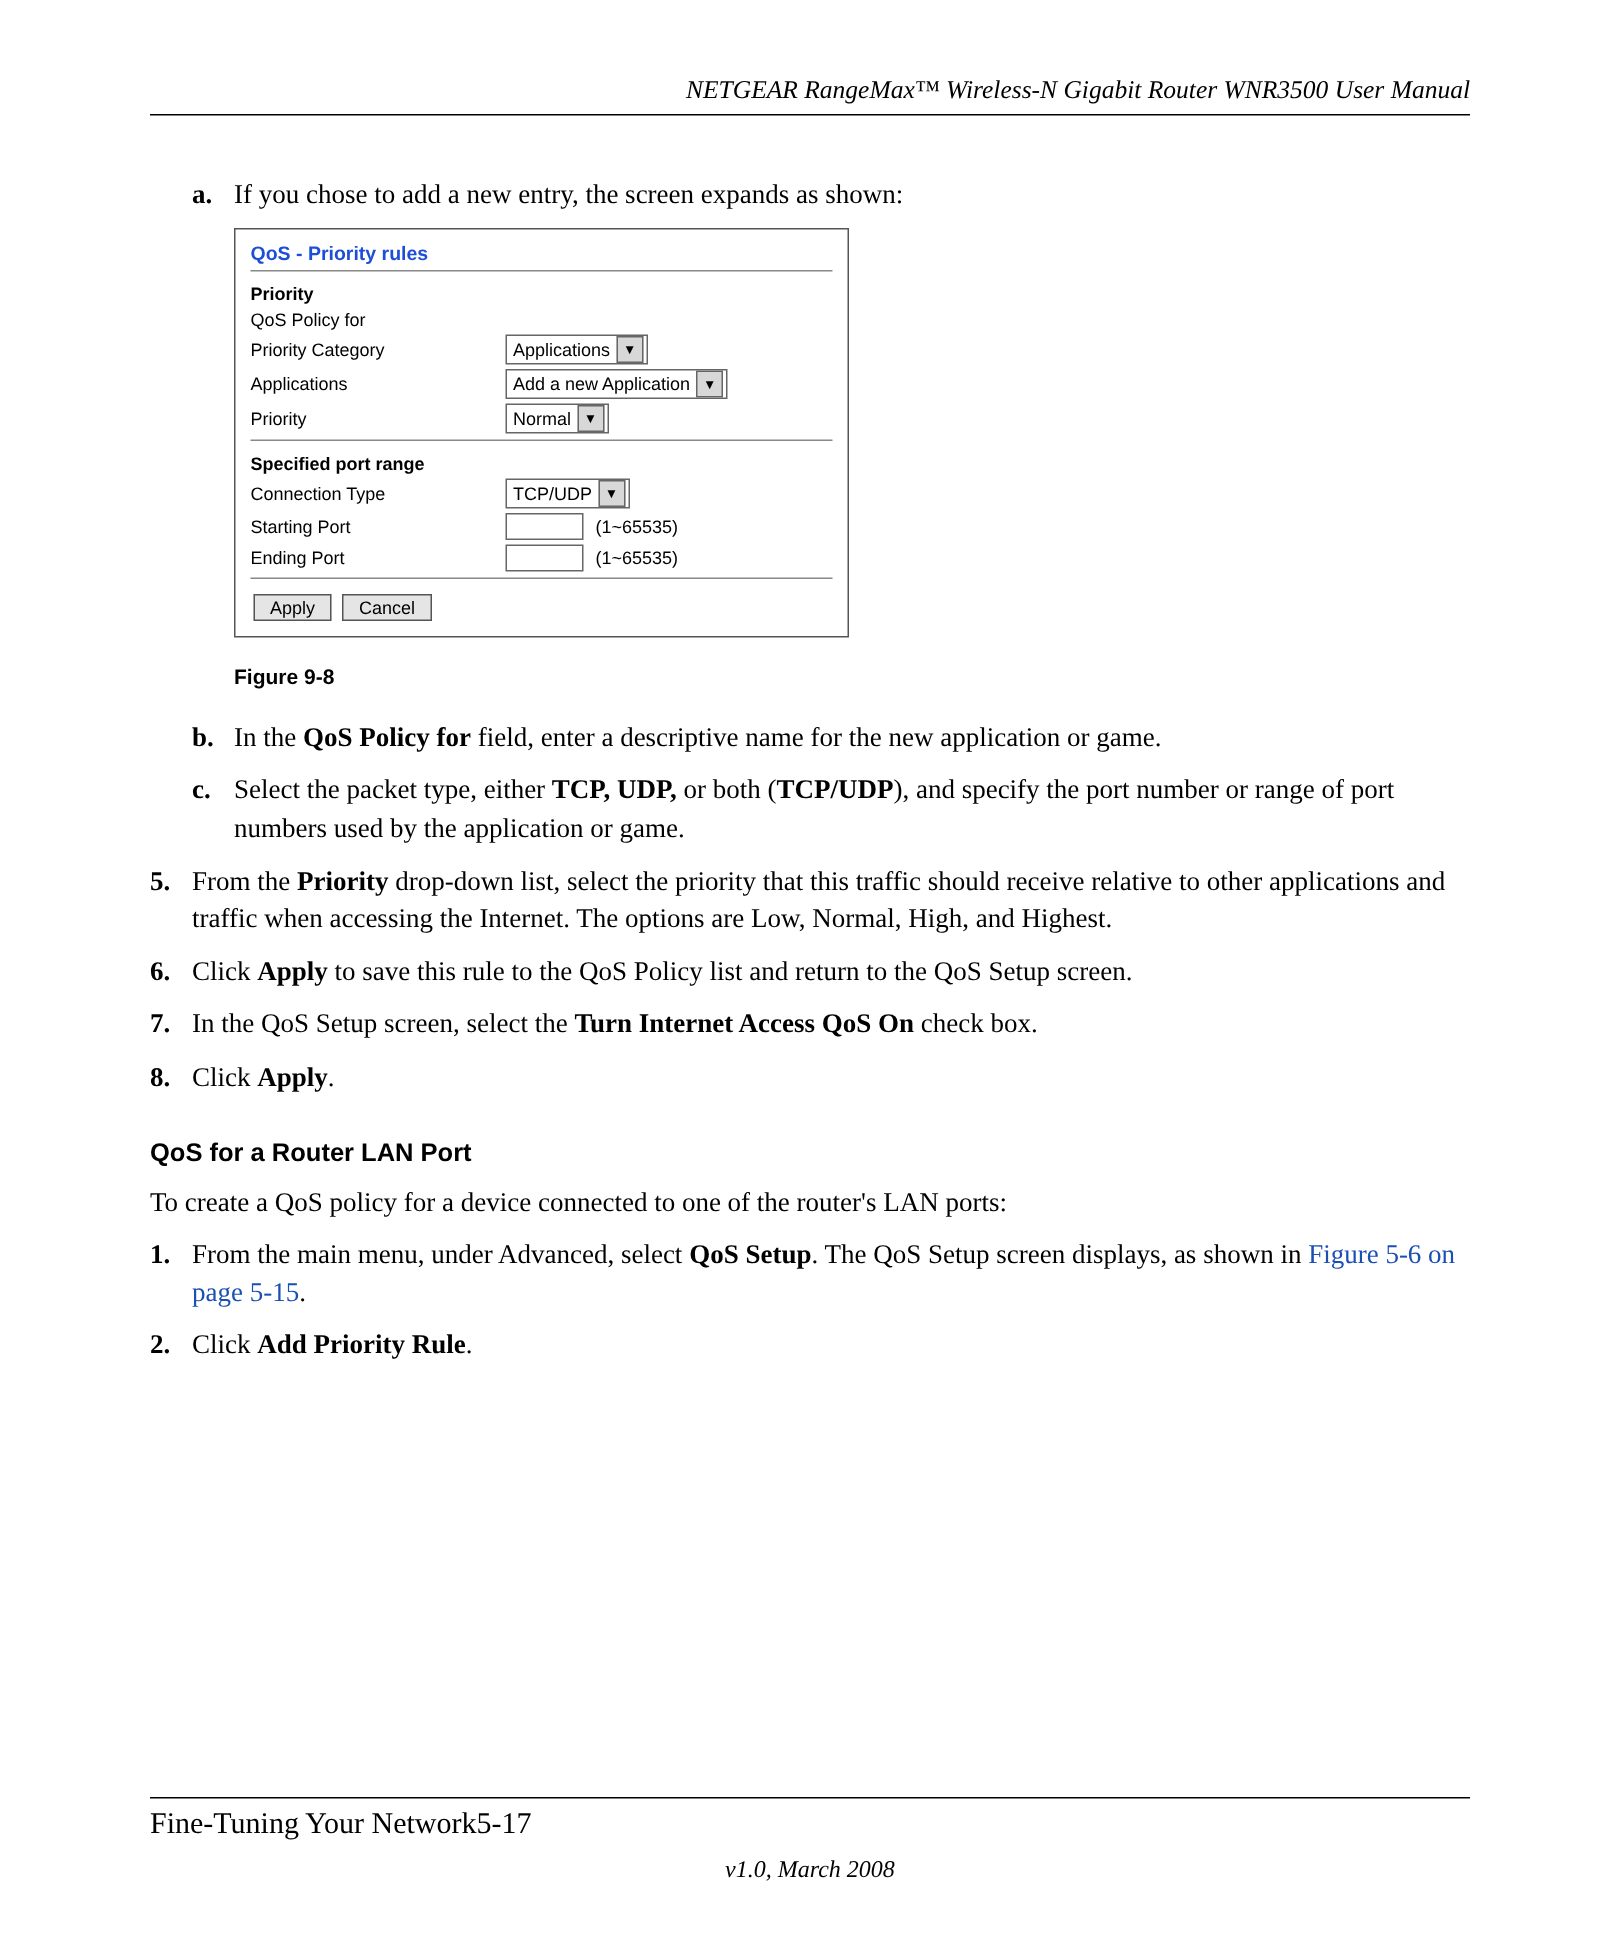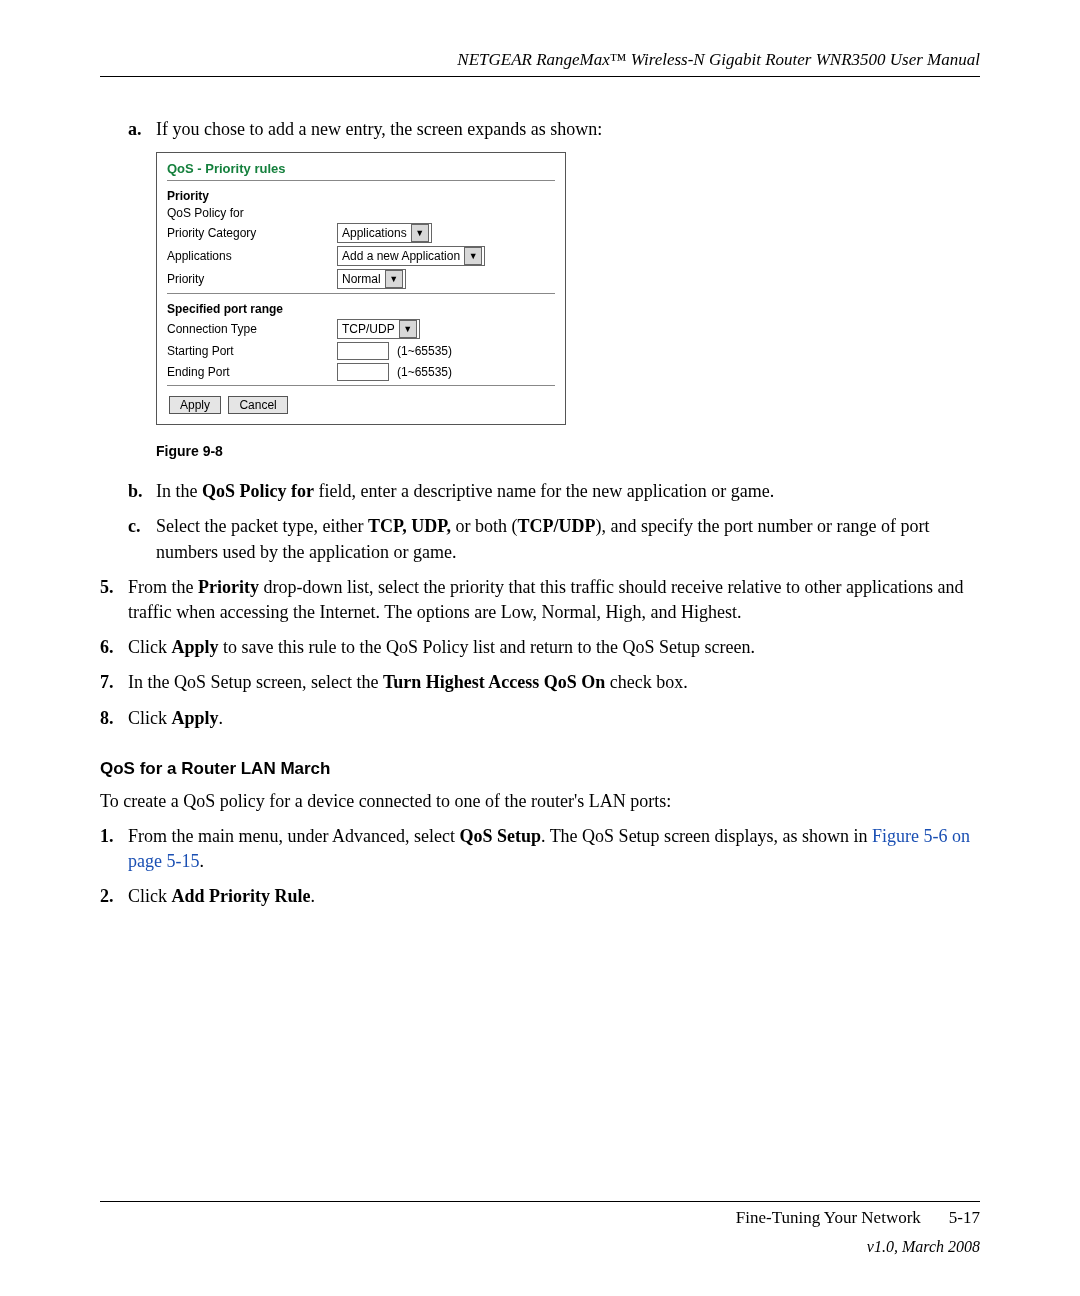--- a/index.html
+++ b/index.html
@@ -61,21 +61,21 @@
     width: 410px;
     border: 1px solid #555;
     background: #fff;
     font-family: Arial, Helvetica, sans-serif;
     font-size: 12px;
     color: #000;
     padding: 8px 10px 10px 10px;
     box-sizing: border-box;
   }
   .router-title {
-    color: #15803d;
+    color: #1d4ed8;
     font-weight: bold;
     font-size: 13px;
     margin-bottom: 4px;
   }
   .router-sep {
     border: none;
     border-top: 1px solid #888;
     margin: 4px 0 8px 0;
   }
   .router-section-bold {
@@ -170,26 +170,25 @@
     left: 100px;
     right: 100px;
     bottom: 40px;
   }
   .footer-line {
     border-top: 1.5px solid #000;
     margin-bottom: 6px;
   }
   .footer-row {
     display: flex;
-    justify-content: flex-end;
-    font-size: 17px;
-    gap: 28px;
+    justify-content: flex-start;
+    font-size: 20px;
   }
   .footer-version {
-    text-align: right;
+    text-align: center;
     font-style: italic;
     font-size: 16px;
     margin-top: 10px;
   }
 </style>
 </head>
 <body>
 
 <div class="page">
   <div class="header">NETGEAR RangeMax™ Wireless-N Gigabit Router WNR3500 User Manual</div>
@@ -310,32 +309,32 @@
   <div class="step-row">
     <div class="marker num">6.</div>
     <div class="content">
       <span>Click </span><span class="bold">Apply</span><span> to save this rule to the QoS Policy list and return to the QoS Setup screen.</span>
     </div>
   </div>
 
   <div class="step-row">
     <div class="marker num">7.</div>
     <div class="content">
-      <span>In the QoS Setup screen, select the </span><span class="bold">Turn Highest Access QoS On</span><span> check box.</span>
+      <span>In the QoS Setup screen, select the </span><span class="bold">Turn Internet Access QoS On</span><span> check box.</span>
     </div>
   </div>
 
   <div class="step-row">
     <div class="marker num">8.</div>
     <div class="content">
       <span>Click </span><span class="bold">Apply</span><span>.</span>
     </div>
   </div>
 
-  <div class="section-head">QoS for a Router LAN March</div>
+  <div class="section-head">QoS for a Router LAN Port</div>
   <div class="body-text">To create a QoS policy for a device connected to one of the router's LAN ports:</div>
 
   <div class="step-row">
     <div class="marker num">1.</div>
     <div class="content">
       <span>From the main menu, under Advanced, select </span><span class="bold">QoS Setup</span><span>. The QoS Setup screen displays, as shown in </span><span class="link">Figure 5-6 on page 5-15</span><span>.</span>
     </div>
   </div>
 
   <div class="step-row">

